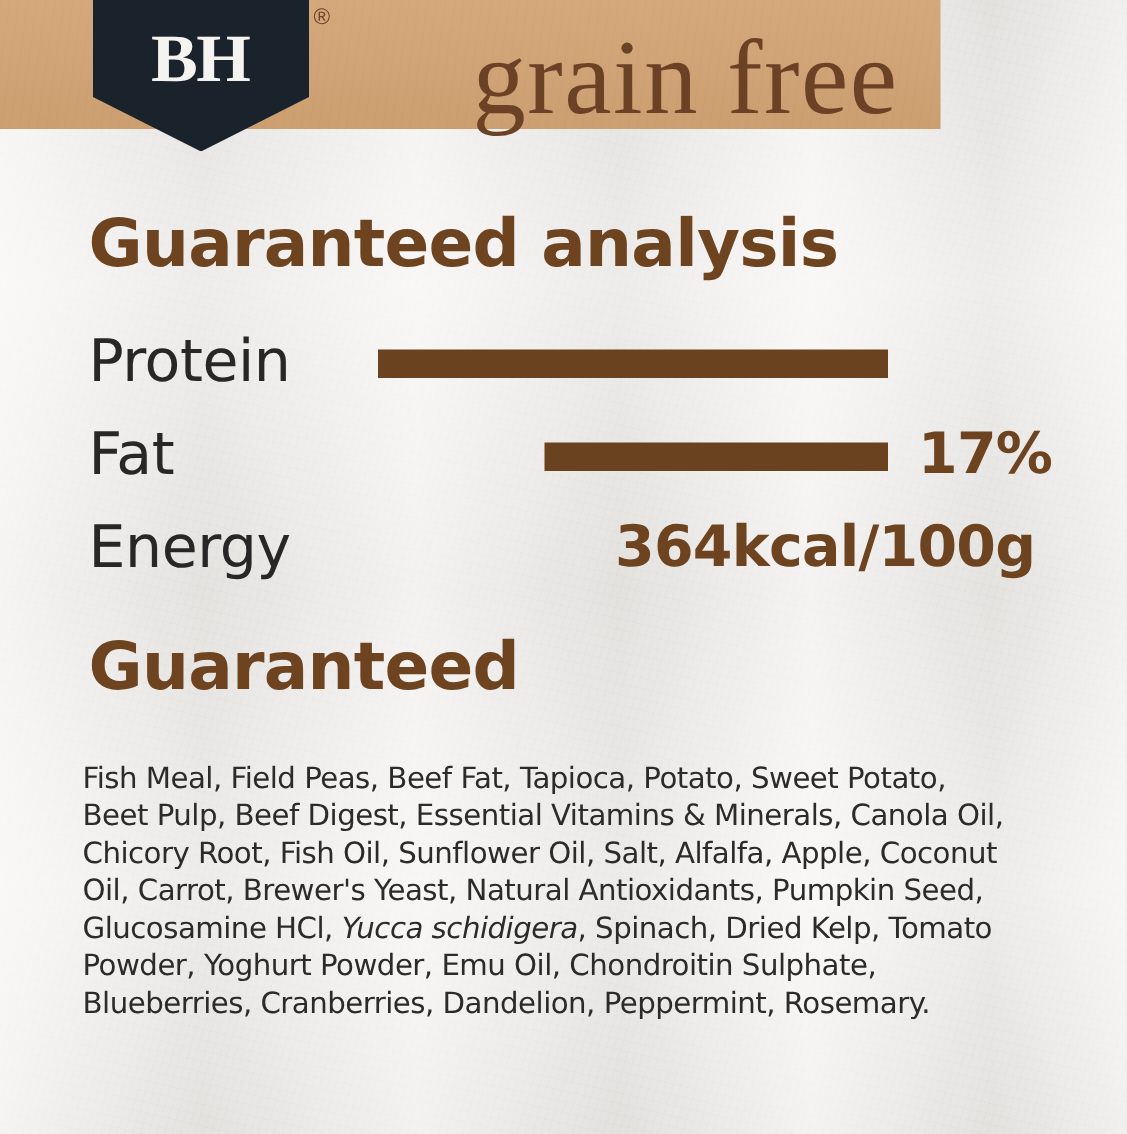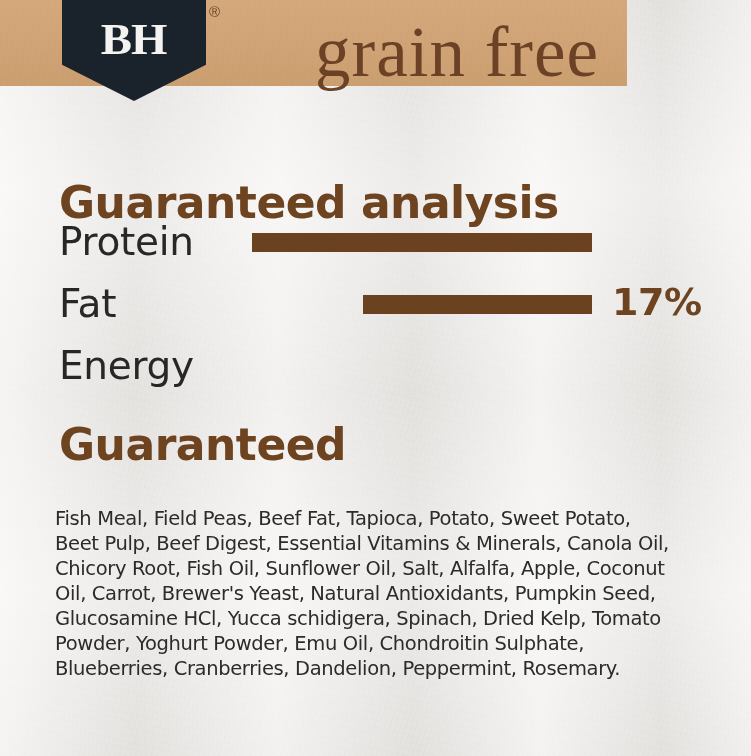--- a/index.html
+++ b/index.html
@@ -102,21 +102,20 @@
     font-family: "DejaVu Sans", sans-serif;
     font-weight: bold;
     color: #6e4420;
     letter-spacing: -0.5px;
   }
   #heading-guaranteed {
     left: 59px;
     top: 55px;
     font-size: 44px;
     line-height: 1;
-    margin-top: 40px;
   }
   #heading-ingredients {
     left: 59px;
     top: 337px;
     font-size: 44px;
     line-height: 1;
   }
 
   
   .row {
@@ -168,20 +167,21 @@
     left: 55px;
     top: 400px;
     width: 615px;
     font-family: "DejaVu Sans", sans-serif;
     font-size: 19.5px;
     line-height: 25px;
     color: #2b2b2b;
     letter-spacing: -0.35px;
   }
   #ingredients-text .sci {
+    font-style: italic;
     margin-top: 32px;
   }
 </style>
 </head>
 <body>
 
 <div id="page">
 
   <div id="header-band">
 
@@ -204,20 +204,21 @@
     </div>
 
     <div class="row" id="row-fat">
       <span class="row-label">Fat</span>
       <span class="row-bar" id="bar-fat"></span>
       <span class="row-value" id="value-fat">17%</span>
     </div>
 
     <div class="row" id="row-energy">
       <span class="row-label">Energy</span>
+      <span class="row-value" id="value-energy">364kcal/100g</span>
     </div>
 
     <div id="heading-ingredients" class="section-heading">Guaranteed</div>
 
     <p id="ingredients-text"><span>Fish Meal, Field Peas, Beef Fat, Tapioca, Potato, Sweet Potato, Beet Pulp, Beef Digest, Essential Vitamins &amp; Minerals, Canola Oil, Chicory Root, Fish Oil, Sunflower Oil, Salt, Alfalfa, Apple, Coconut Oil, Carrot, Brewer's Yeast, Natural Antioxidants, Pumpkin Seed, Glucosamine HCl, </span><span class="sci">Yucca schidigera</span><span>, Spinach, Dried Kelp, Tomato Powder, Yoghurt Powder, Emu Oil, Chondroitin Sulphate, Blueberries, Cranberries, Dandelion, Peppermint, Rosemary.</span></p>
 
   </div>
 </div>
 
 </body></html>

